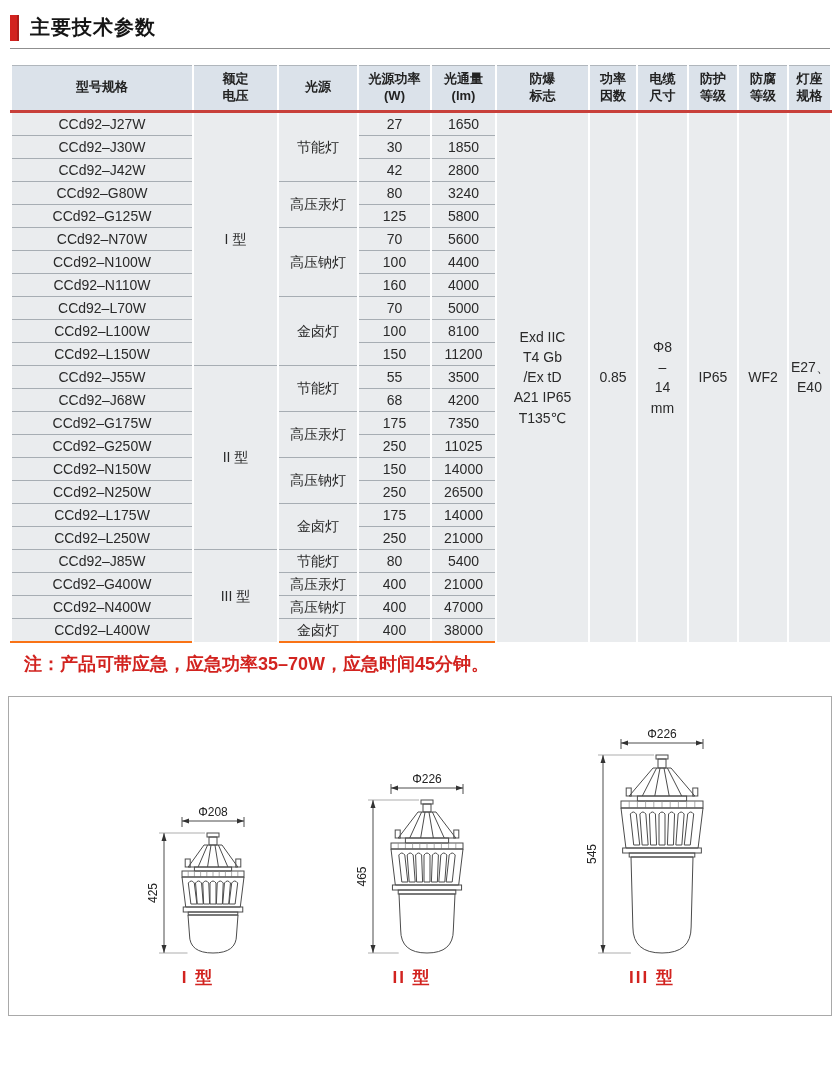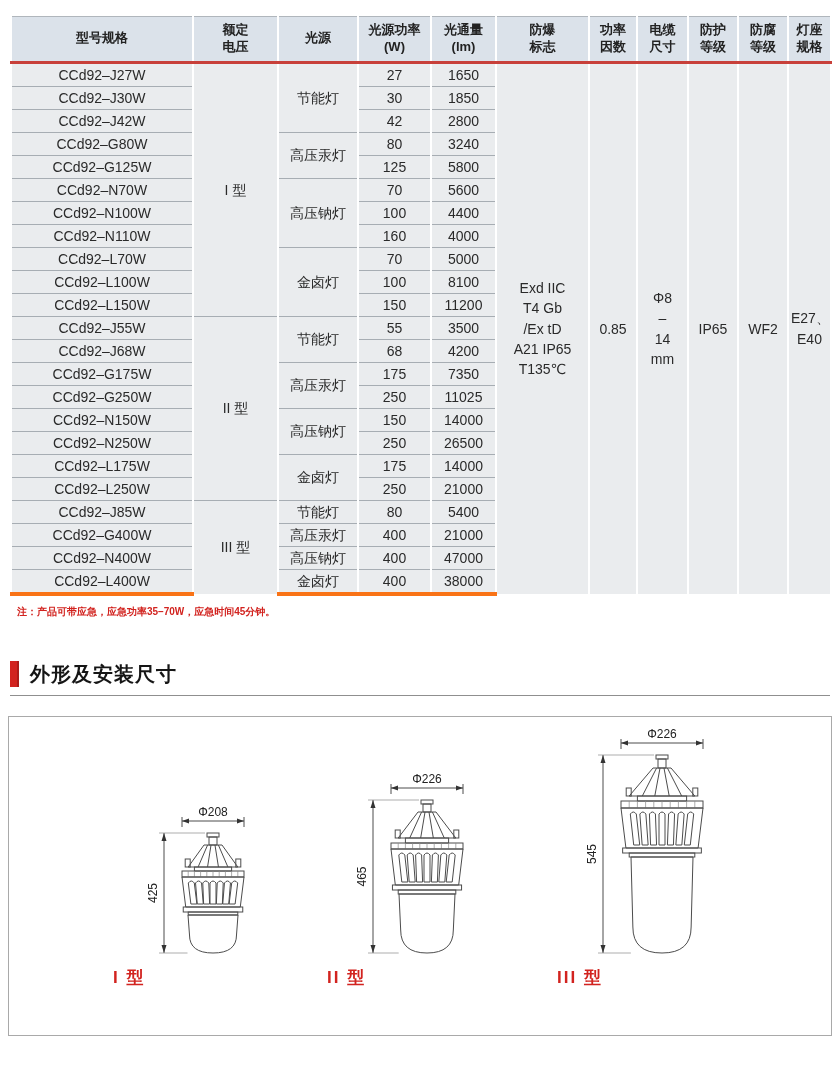--- a/index.html
+++ b/index.html
@@ -13,39 +13,43 @@
   .section-header h2{margin:0;font-size:20px;font-weight:bold;color:#151515;letter-spacing:1px;}
 
   table.spec{margin:16px 19px 0 10px;width:820px;border-collapse:collapse;table-layout:fixed;}
   table.spec th{background:var(--head-bg);font-size:13px;font-weight:bold;color:#222;
     text-align:center;vertical-align:middle;padding:5px 1px;line-height:1.3;white-space:pre-line;
     border-left:2px solid #fff;border-right:2px solid #fff;
     border-top:1px solid #b0b6bc;border-bottom:3px solid var(--rule-red);}
   table.spec td{background:var(--cell-bg);font-size:14px;color:#2a2a2a;text-align:center;vertical-align:middle;
     height:22px;padding:0 2px;line-height:1.45;white-space:pre-line;
     border-left:2px solid #fff;border-right:2px solid #fff;border-top:1px solid #a7adb3;}
-  table.spec tr:last-child td{border-bottom:4px solid #f97316;}
-
-  .note{margin:9px 12px 0 17px;color:var(--red);font-size:10px;font-weight:bold;}
+  table.spec tr:last-child td{border-bottom:2px solid #f97316;}
+
+  .note{margin:9px 12px 0 24px;color:var(--red);font-size:18px;font-weight:bold;}
 
   .figure-box{position:relative;margin:20px 8px 0 8px;height:318px;border:1px solid #a9a9a9;background:#fff;}
-  .lamp{position:absolute;bottom:46px;text-align:left;}
+  .lamp{position:absolute;bottom:26px;text-align:center;}
   .lamp svg{display:block;margin:0 auto;}
   .lamp-label{margin-top:9px;color:var(--red);font-size:17px;font-weight:bold;letter-spacing:2px;}
 
   .ln{fill:none;stroke:#4c4c4c;stroke-width:1;}
   .lnl{fill:none;stroke:#8a8a8a;stroke-width:0.7;}
   .ar{fill:#333;stroke:none;}
   .dim{font:12px "Liberation Sans",sans-serif;fill:#222;text-anchor:middle;}
 </style>
 </head>
 <body>
 
 <div class="page">
 
+  <div class="section-header">
+    <span class="red-bar"></span>
+    <h2>主要技术参数</h2>
+  </div>
 
   <table class="spec">
     <colgroup>
       <col style="width:182px">
         <col style="width:85px">
         <col style="width:80px">
         <col style="width:73px">
       <col style="width:65px">
         <col style="width:93px">
         <col style="width:48px">
@@ -221,24 +225,20 @@
           <td>CCd92–L400W</td>
           <td rowspan="1">金卤灯</td>
           <td>400</td>
           <td>38000</td>
         </tr>
       </tbody>
   </table>
 
   <p class="note">注：产品可带应急，应急功率35–70W，应急时间45分钟。</p>
 
-  <div class="section-header second">
-    <span class="red-bar"></span>
-    <h2>外形及安装尺寸</h2>
-  </div>
 
   <div class="figure-box" id="figure-box">
       <div class="lamp" style="left: 104px; width: 170px;">
         <svg width="170" height="152" viewBox="0 0 170 152">
           <text x="100" y="11" class="dim">Φ208</text>
           <line x1="69" y1="16" x2="131" y2="16" class="ln"></line>
           <line x1="69" y1="12" x2="69" y2="22" class="ln"></line>
           <line x1="131" y1="12" x2="131" y2="22" class="ln"></line>
           <path d="M 69 16 l 7 -2.5 l 0 5 Z" class="ar"></path>
           <path d="M 131 16 l -7 -2.5 l 0 5 Z" class="ar"></path>

